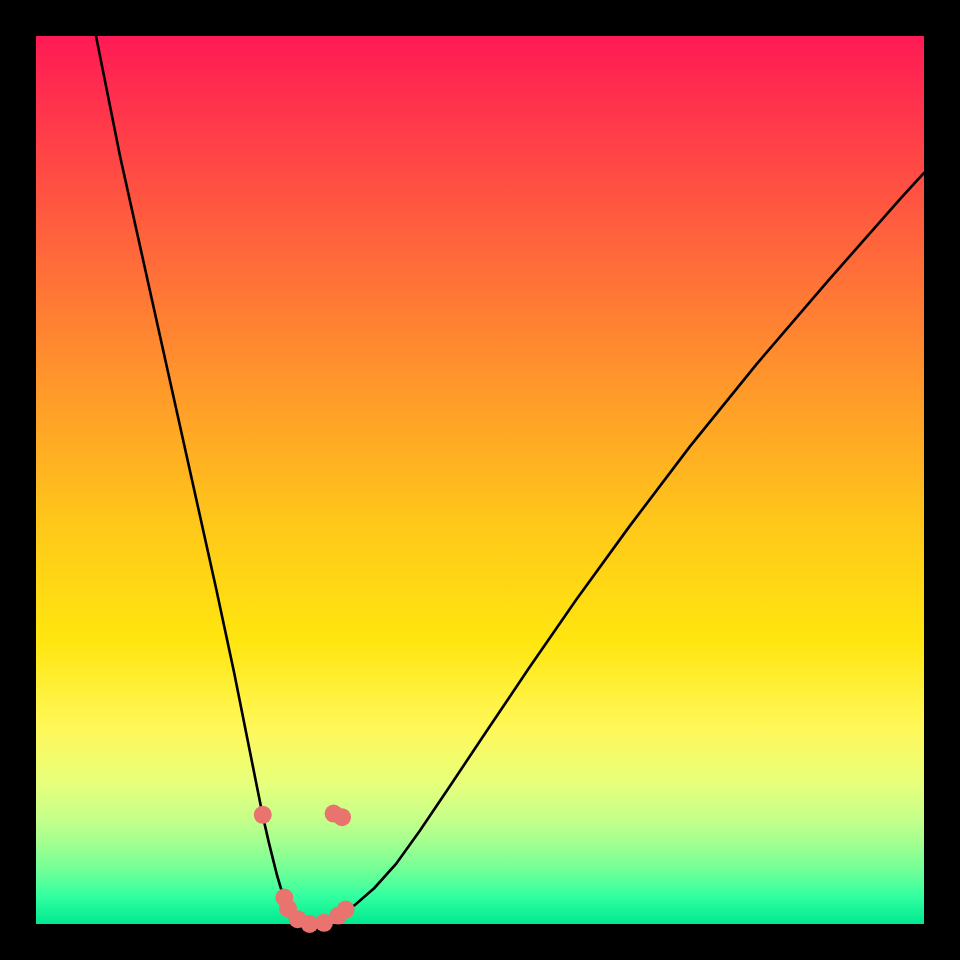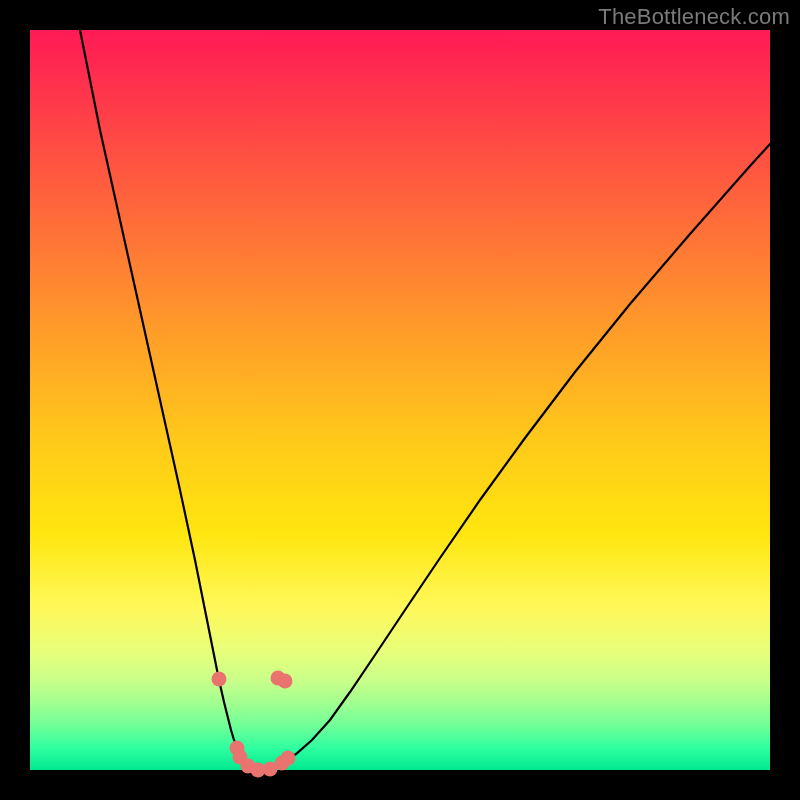--- a/index.html
+++ b/index.html
@@ -58,21 +58,20 @@
   }
   .dot {
     fill: #e9736f;
     stroke: none;
   }
 </style>
 </head>
 <body>
 
 <div class="frame">
-  <div class="watermark">TheBottleneck.com</div>
 
   <div class="plot">
     <svg class="curve" viewBox="0 0 740 740" preserveAspectRatio="none">
       <path id="left-branch" fill="none" stroke="#000" stroke-width="2.2" stroke-linecap="round" d="M 50 0 L 70 100 L 90 190 L 110 280 L 130 370 L 150 460 L 165 530 L 175 580 L 183 620 L 189 650 L 194 672 L 198 688 L 201 700 L 204 710 L 207 718 L 210 726 L 215 734 L 222 738 L 230 740"></path>
       <path id="right-branch" fill="none" stroke="#000" stroke-width="2.2" stroke-linecap="round" d="M 230 740 L 240 738 L 252 733 L 266 724 L 282 710 L 300 690 L 320 662 L 345 625 L 375 580 L 410 528 L 450 470 L 495 408 L 545 342 L 600 274 L 660 204 L 720 136 L 740 114"></path>
       <g id="dots">
           <circle cx="189" cy="649" r="7.5" class="dot"></circle>
           <circle cx="207" cy="718" r="7.5" class="dot"></circle>
           <circle cx="210" cy="727" r="7.5" class="dot"></circle>
           <circle cx="218" cy="736" r="7.5" class="dot"></circle>

